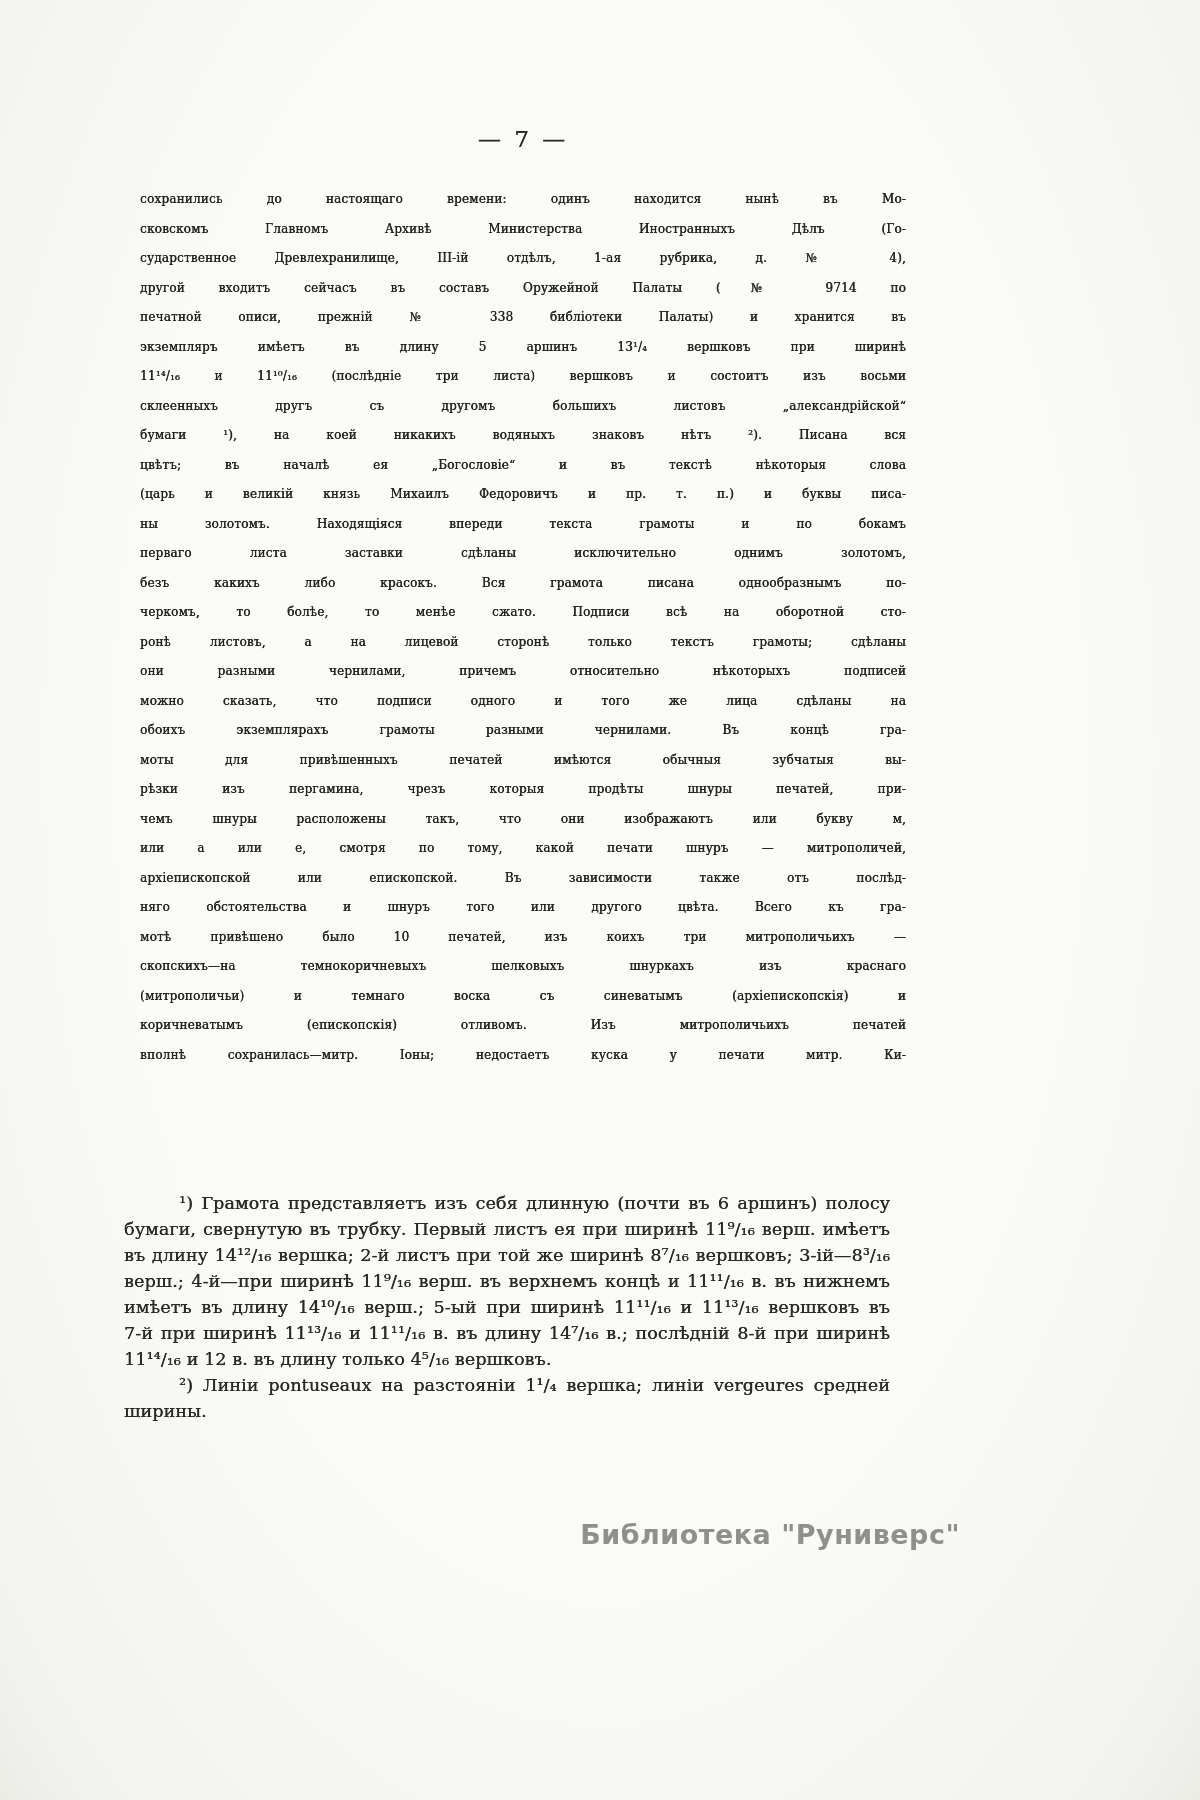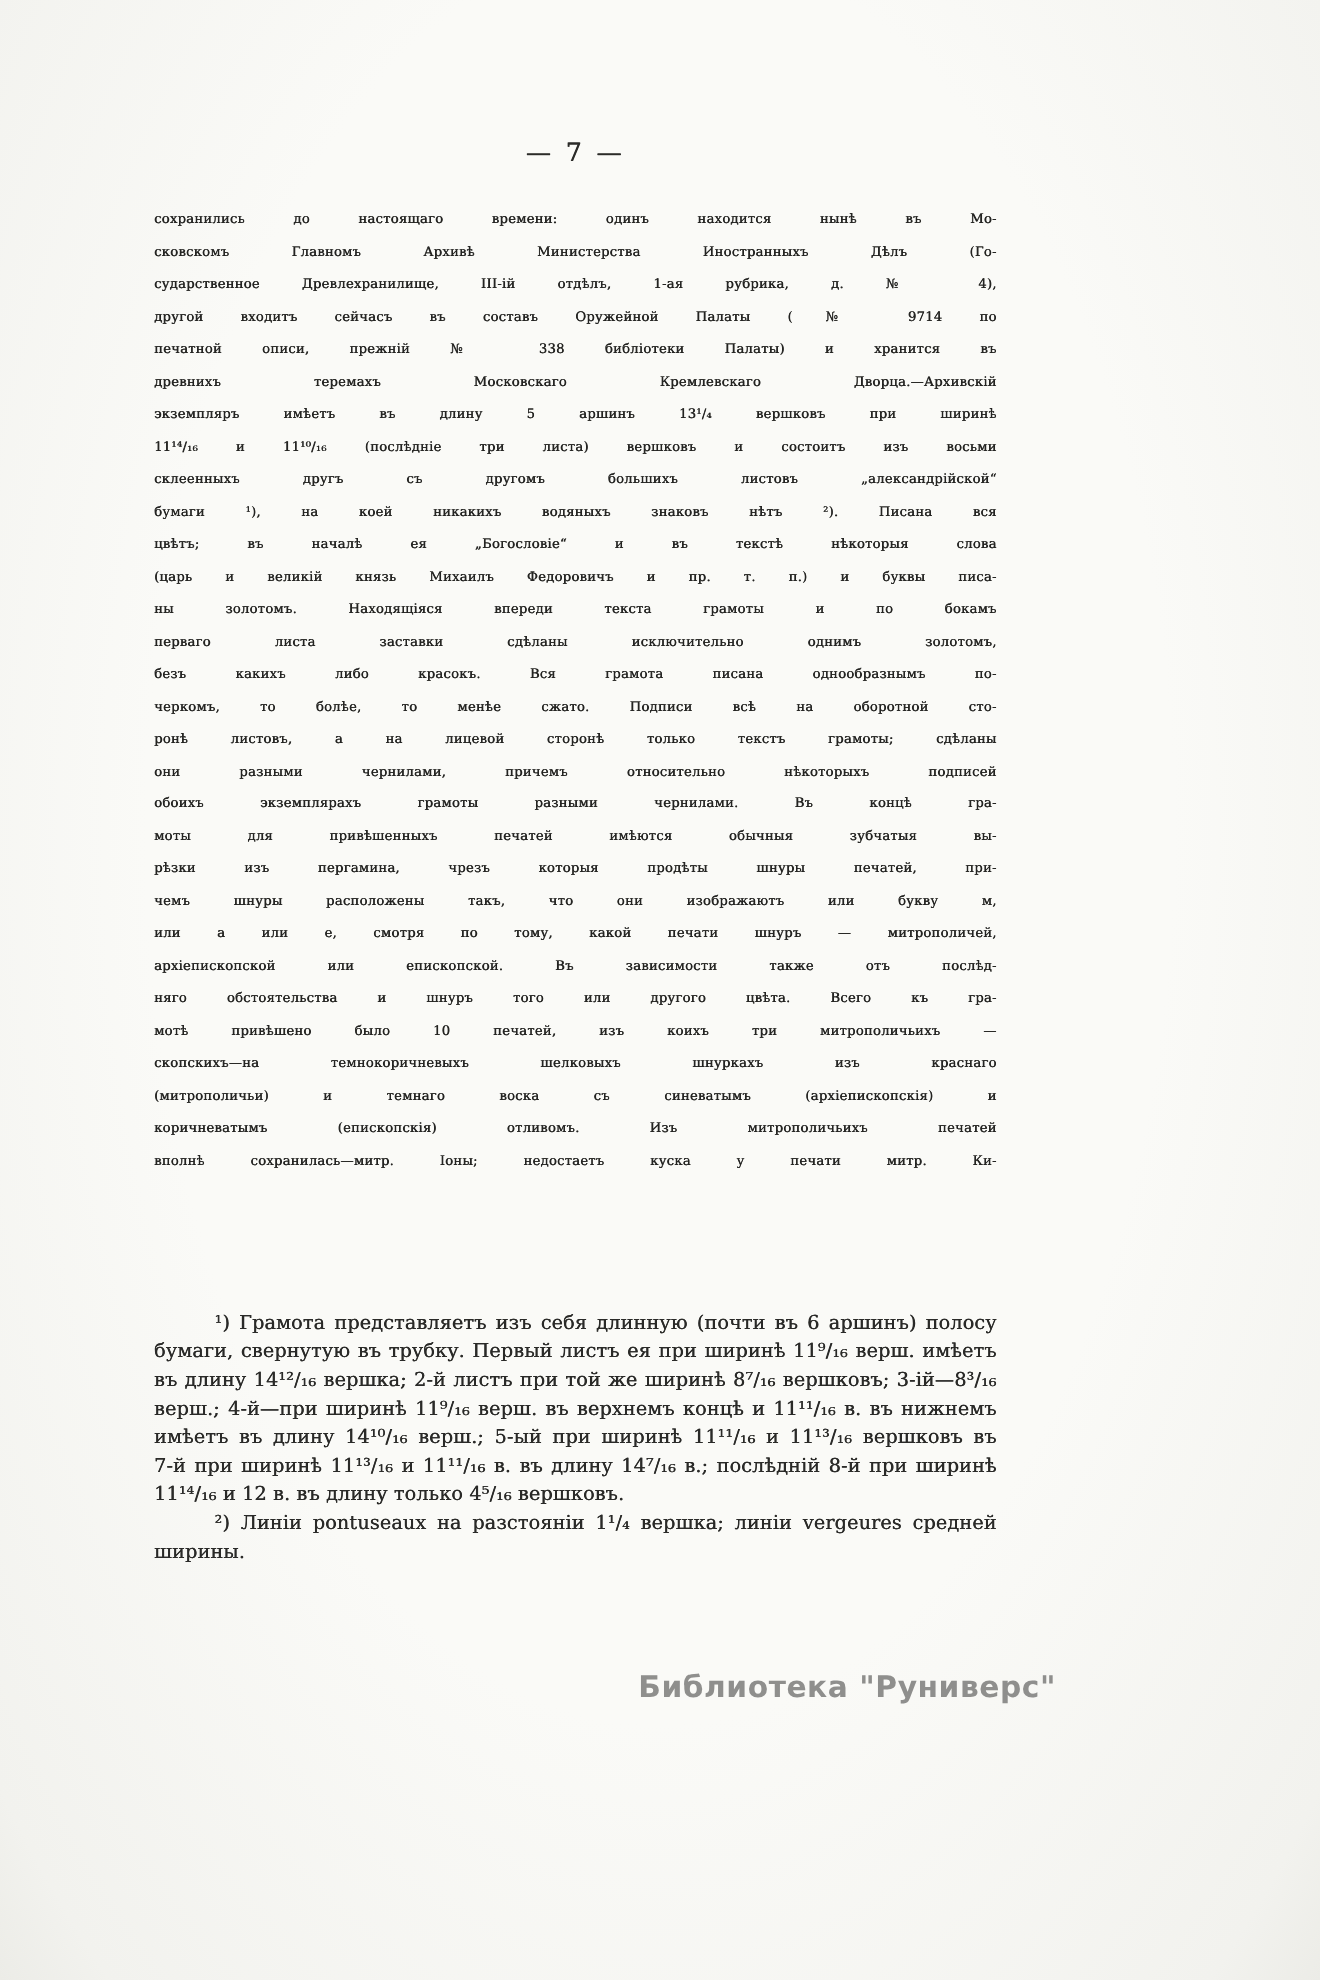--- a/index.html
+++ b/index.html
@@ -39,21 +39,21 @@
     text-shadow: 0.35px 0 0 currentColor;
   }
   .body-text .line {
     height: 29.5px;
     line-height: 29.5px;
     overflow: hidden;
   }
 
   .footnotes {
     position: absolute;
-    left: 140px;
+    left: 124px;
     top: 1190px;
     width: 766px;
     font-size: 17.5px;
     letter-spacing: 0.1px;
     color: #2a2a28;
     text-shadow: 0.3px 0 0 currentColor;
   }
   .footnotes .fline {
     height: 26px;
     line-height: 26px;
@@ -82,33 +82,33 @@
 
 <div class="page">
   <div class="page-number">— 7 —</div>
 
   <div class="body-text">
       <div class="line just">сохранились до настоящаго времени: одинъ находится нынѣ въ Мо-</div>
       <div class="line just">сковскомъ Главномъ Архивѣ Министерства Иностранныхъ Дѣлъ (Го-</div>
       <div class="line just">сударственное Древлехранилище, III-ій отдѣлъ, 1-ая рубрика, д. № 4),</div>
       <div class="line just">другой входитъ сейчасъ въ составъ Оружейной Палаты (№ 9714 по</div>
       <div class="line just">печатной описи, прежній № 338 библіотеки Палаты) и хранится въ</div>
-      <div class="line just">древнихъ теремахъ Московскаго Кремлевскаго Дворца.—Архивскій</div>
       <div class="line just">экземпляръ имѣетъ въ длину 5 аршинъ 13¹/₄ вершковъ при ширинѣ</div>
       <div class="line just">11¹⁴/₁₆ и 11¹⁰/₁₆ (послѣдніе три листа) вершковъ и состоитъ изъ восьми</div>
       <div class="line just">склеенныхъ другъ съ другомъ большихъ листовъ „александрійской“</div>
       <div class="line just">бумаги ¹), на коей никакихъ водяныхъ знаковъ нѣтъ ²). Писана вся</div>
       <div class="line just">цвѣтъ; въ началѣ ея „Богословіе“ и въ текстѣ нѣкоторыя слова</div>
       <div class="line just">(царь и великій князь Михаилъ Федоровичъ и пр. т. п.) и буквы писа-</div>
       <div class="line just">ны золотомъ. Находящіяся впереди текста грамоты и по бокамъ</div>
       <div class="line just">перваго листа заставки сдѣланы исключительно однимъ золотомъ,</div>
       <div class="line just">безъ какихъ либо красокъ. Вся грамота писана однообразнымъ по-</div>
       <div class="line just">черкомъ, то болѣе, то менѣе сжато. Подписи всѣ на оборотной сто-</div>
       <div class="line just">ронѣ листовъ, а на лицевой сторонѣ только текстъ грамоты; сдѣланы</div>
       <div class="line just">они разными чернилами, причемъ относительно нѣкоторыхъ подписей</div>
+      <div class="line just">можно сказать, что подписи одного и того же лица сдѣланы на</div>
       <div class="line just">обоихъ экземплярахъ грамоты разными чернилами. Въ концѣ гра-</div>
       <div class="line just">моты для привѣшенныхъ печатей имѣются обычныя зубчатыя вы-</div>
       <div class="line just">рѣзки изъ пергамина, чрезъ которыя продѣты шнуры печатей, при-</div>
       <div class="line just">чемъ шнуры расположены такъ, что они изображаютъ или букву м,</div>
       <div class="line just">или а или е, смотря по тому, какой печати шнуръ — митрополичей,</div>
       <div class="line just">архіепископской или епископской. Въ зависимости также отъ послѣд-</div>
       <div class="line just">няго обстоятельства и шнуръ того или другого цвѣта. Всего къ гра-</div>
       <div class="line just">мотѣ привѣшено было 10 печатей, изъ коихъ три митрополичьихъ —</div>
       <div class="line just">скопскихъ—на темнокоричневыхъ шелковыхъ шнуркахъ изъ краснаго</div>
       <div class="line just">(митрополичьи) и темнаго воска съ синеватымъ (архіепископскія) и</div>

